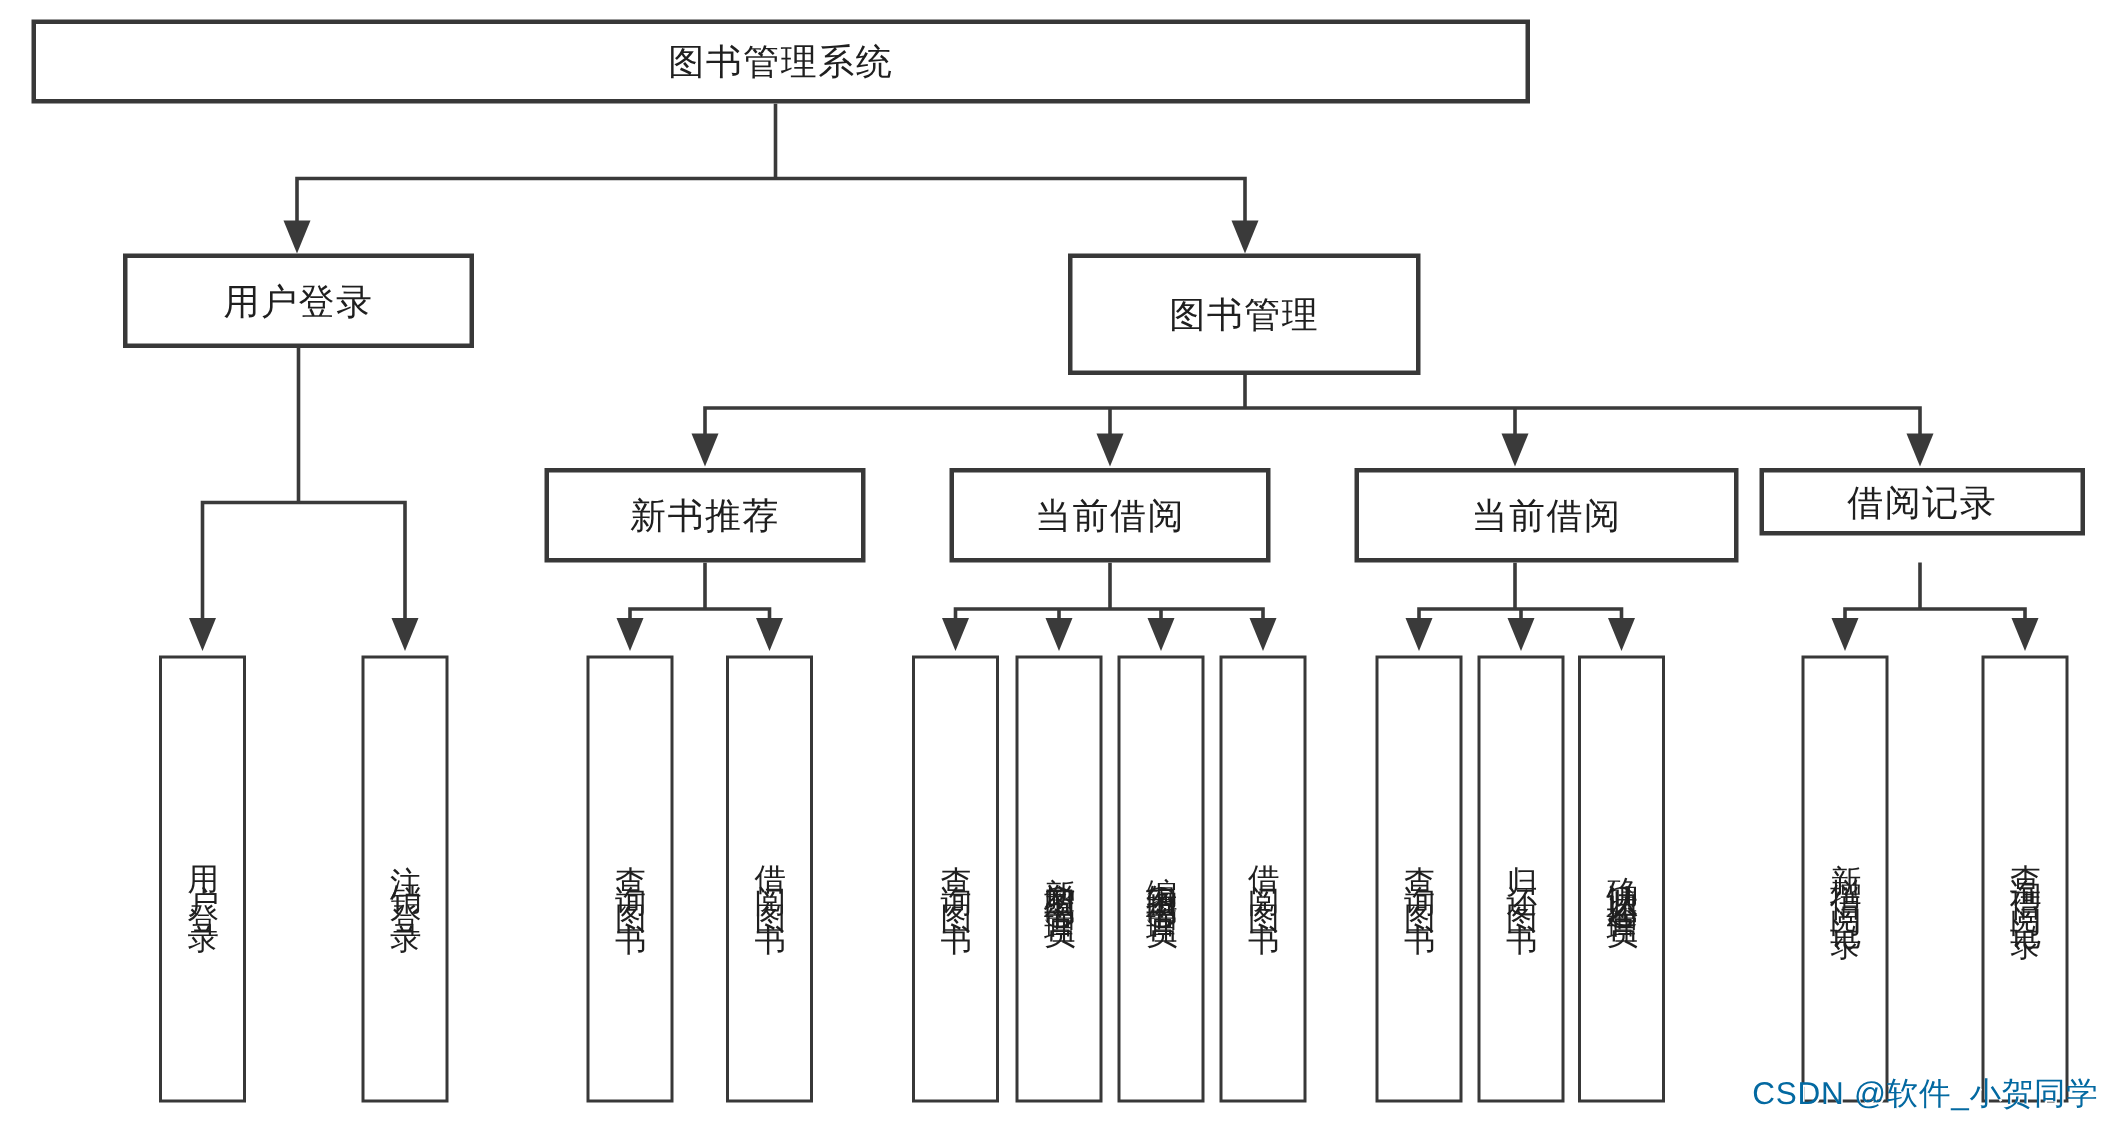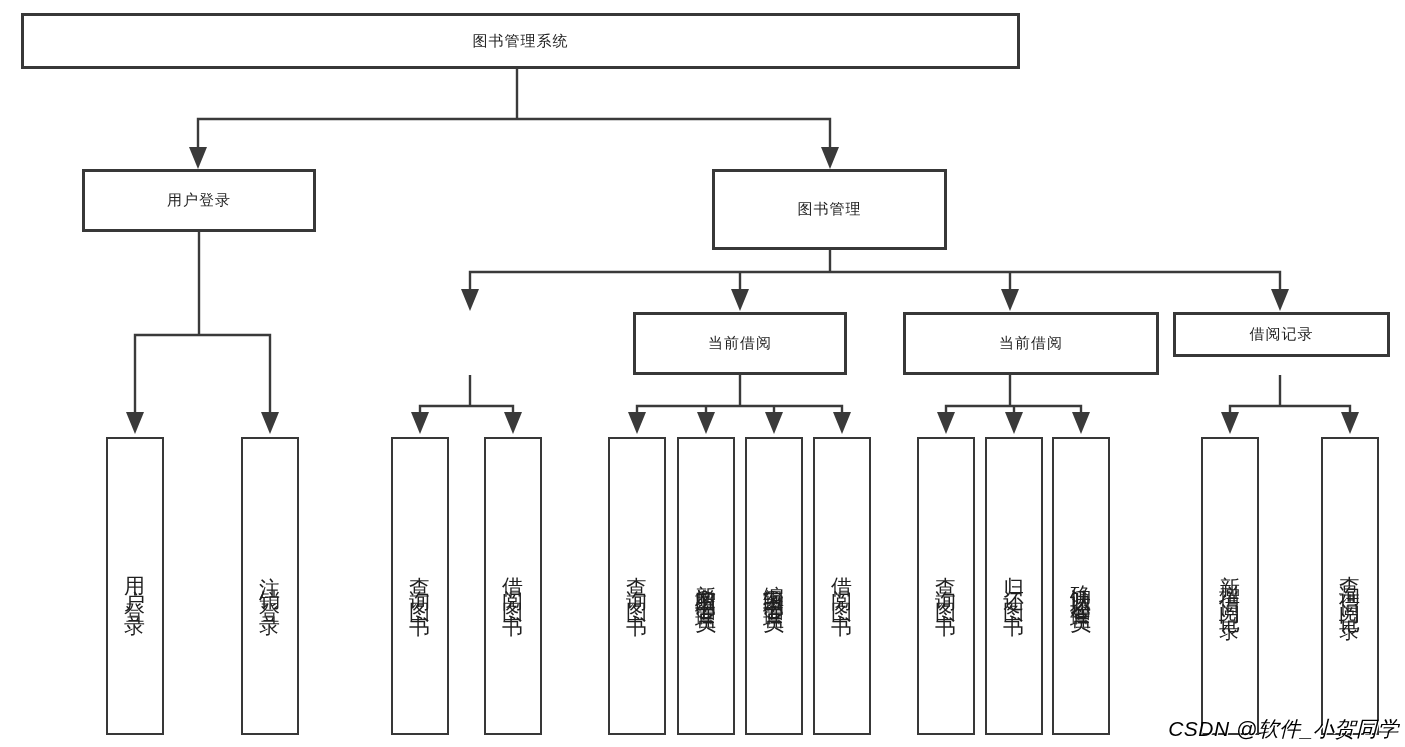--- a/index.html
+++ b/index.html
@@ -9,32 +9,32 @@
     color:#1f1f1f;
   }
   .wires { position:absolute; left:0; top:0; width:1405px; height:747px; }
   .wires path { stroke:#3a3a3a; stroke-width:2.4; fill:none; }
   .wires polygon { fill:#3a3a3a; stroke:none; }
   .node {
     position:absolute; background:#ffffff; border:3px solid #383838;
     box-sizing:border-box; display:flex; align-items:center; justify-content:center;
   }
   .node.leaf { border-width:2px; }
-  .hlabel { font-size:15px; letter-spacing:1px; white-space:nowrap;font-family:Liberation Serif, serif; }
+  .hlabel { font-size:24px; letter-spacing:1px; white-space:nowrap;font-family:Liberation Serif, serif; }
   .vlabel {
     writing-mode:vertical-rl; text-orientation:mixed;
     font-size:21px; line-height:1; white-space:nowrap;
   }
   .ls-wide  { letter-spacing:13px; }
   .ls-mid   { letter-spacing:9px; }
   .ls-tight { letter-spacing:4px; }
   .watermark {
     position:absolute; right:6px; bottom:4px; z-index:5;
-    font-size:21px; color:#000000; letter-spacing:0.5px;
-    text-shadow:1px 1px 0 #ffffff; white-space:nowrap;font-style:italic;
+    font-size:21px; color:#0369a1; letter-spacing:0.5px;
+    text-shadow:1px 1px 0 #ffffff; white-space:nowrap;
   }
 </style>
 </head>
 <body>
 
 <div class="stage">
 
   <svg class="wires" width="1405" height="747" viewBox="0 0 1405 747" aria-hidden="true">
 
     <path d="M517 69 V119"></path>
@@ -79,20 +79,23 @@
     <span class="hlabel">图书管理系统</span>
   </div>
 
   <div class="node" style="left:82px; top:169px; width:234px; height:63px">
     <span class="hlabel">用户登录</span>
   </div>
   <div class="node" style="left:712px; top:169px; width:235px; height:81px">
     <span class="hlabel">图书管理</span>
   </div>
 
+  <div class="node" style="left:363px; top:312px; width:214px; height:63px">
+    <span class="hlabel">新书推荐</span>
+  </div>
   <div class="node" style="left:633px; top:312px; width:214px; height:63px">
     <span class="hlabel">当前借阅</span>
   </div>
   <div class="node" style="left:903px; top:312px; width:256px; height:63px">
     <span class="hlabel">当前借阅</span>
   </div>
   <div class="node" style="left:1173px; top:312px; width:217px; height:45px">
     <span class="hlabel">借阅记录</span>
   </div>
 

